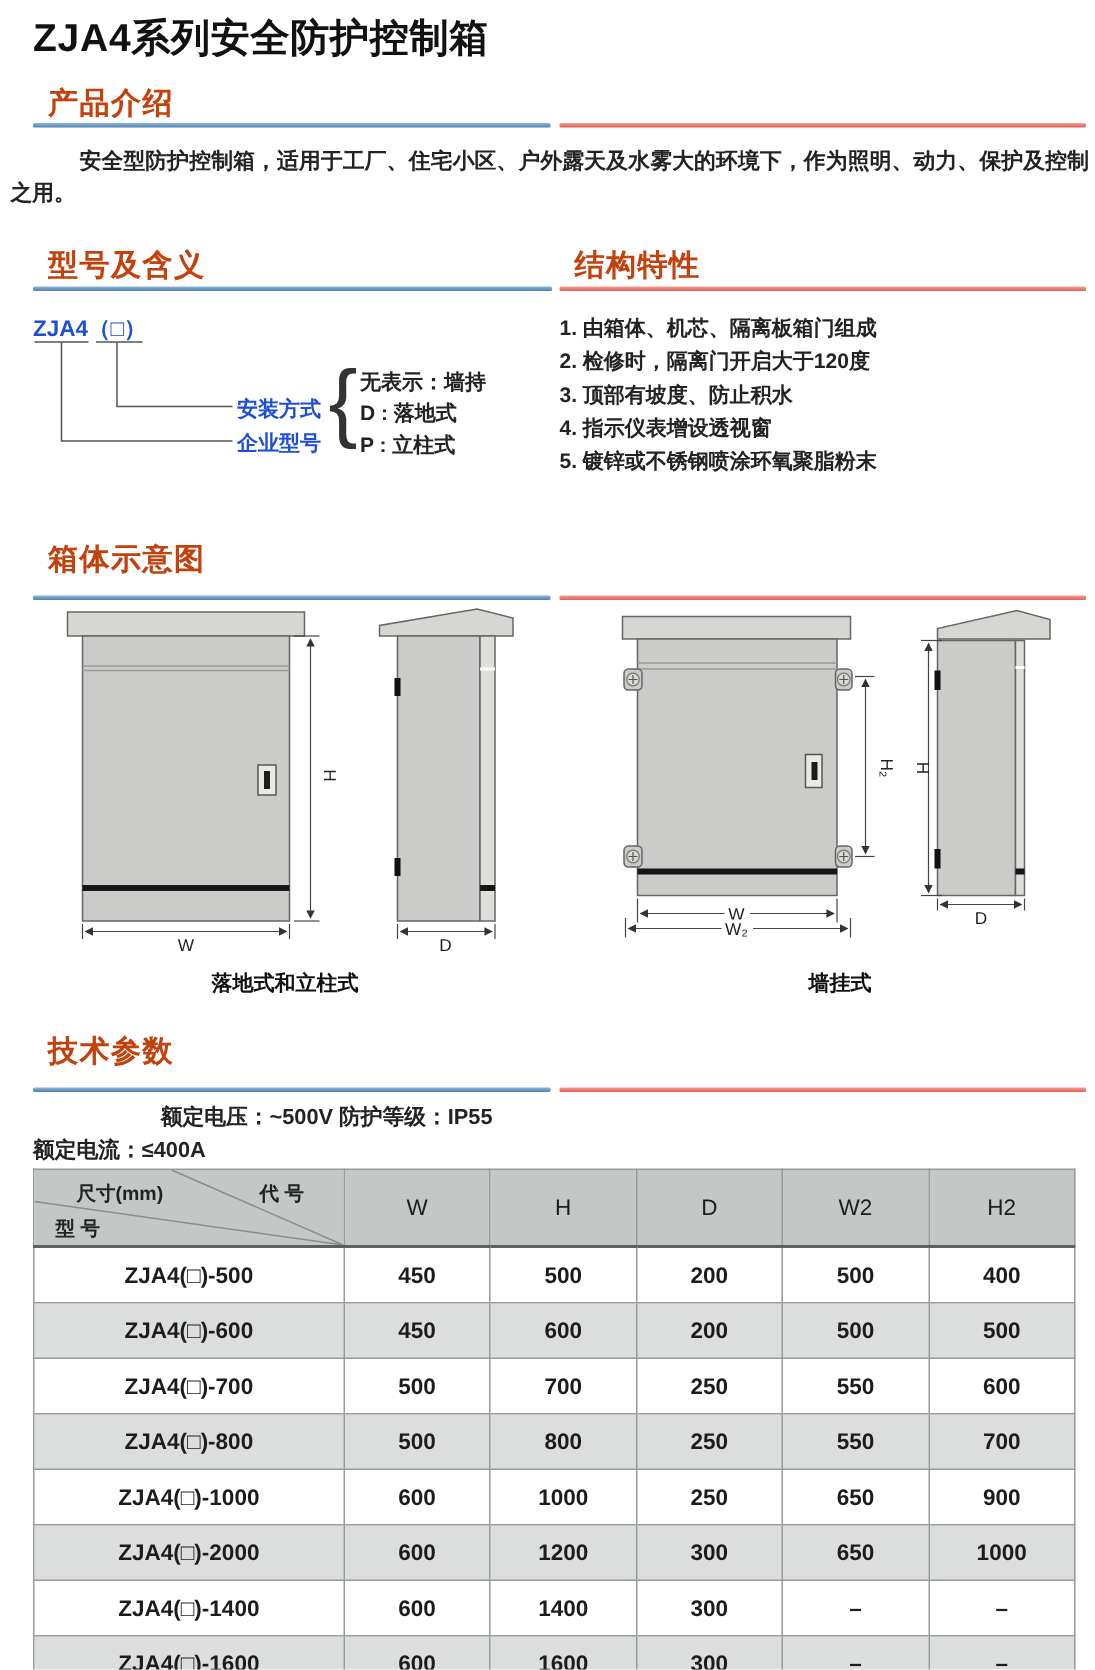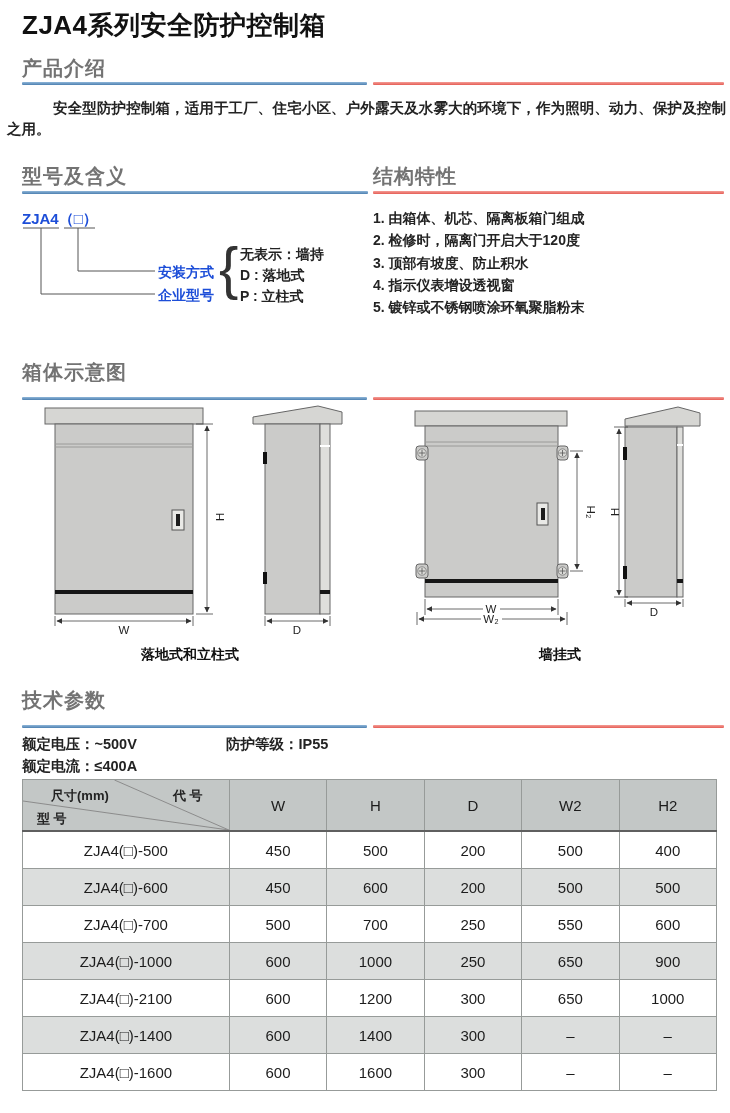--- a/index.html
+++ b/index.html
@@ -9,21 +9,21 @@
     font-family:"Liberation Sans","DejaVu Sans",sans-serif;
     color:#1c1c1c;
   }
   .abs{position:absolute;}
   
   .page-title{
     left:22px;top:8px;font-size:26px;font-weight:700;color:#111;
     letter-spacing:0.5px;
   }
   .sec-heading{
-    font-size:20px;font-weight:700;color:#737373;letter-spacing:1px;
+    font-size:20px;font-weight:700;color:#c2410c;letter-spacing:1px;margin-left:10px;
   }
   .divider{height:3px;border-radius:1px;}
   .divider.blue{background:linear-gradient(180deg,#8fb6d9 0%,#4d80b0 100%);}
   .divider.red{background:linear-gradient(180deg,#f49d96 0%,#e55d55 100%);}
   
   .intro-paragraph{
     left:7px;top:98px;width:719px;
     font-size:14.5px;line-height:21px;font-weight:600;color:#232323;
     text-indent:46px;text-align:justify;
   }
@@ -48,21 +48,21 @@
   .spec-col1{display:inline-block;width:200px;}
   
   table.dims{
     left:22px;top:779px;position:absolute;border-collapse:collapse;
     width:695px;table-layout:fixed;background:#fff;
     font-size:15px;color:#1c1c1c;
   }
   table.dims th,table.dims td{border:1px solid #979b99;text-align:center;padding:0;}
   table.dims thead th{background:#c3c7c6;height:50px;border-bottom:2px solid #5f5f5f;font-weight:400;}
   table.dims thead th.corner{position:relative;}
-  table.dims tbody td{height:36px;font-weight:400;margin-top:44px;}
+  table.dims tbody td{height:36px;font-weight:700;margin-top:44px;}
   table.dims tbody tr:nth-child(even){background:#dcdedd;}
   .corner-label{position:absolute;font-size:13px;font-weight:600;color:#222;white-space:nowrap;}
   .corner-dim{left:28px;top:7px;}
   .corner-code{left:150px;top:7px;}
   .corner-model{left:14px;top:30px;}
   .corner-svg{position:absolute;left:0;top:0;width:100%;height:100%;}
 </style>
 </head>
 <body>
 
@@ -245,21 +245,21 @@
     </g>
     <text x="264" y="212" text-anchor="middle">D</text>
   </svg>
   <div class="figure-caption">墙挂式</div>
 </div>
 
 <div class="abs sec-heading" style="left:22px;top:687px;">技术参数</div>
 <div class="abs divider blue" style="left:22px;top:725px;width:345px;"></div>
 <div class="abs divider red" style="left:373px;top:725px;width:351px;"></div>
 
-<div class="abs spec-line" style="left:22px;top:735px;">
+<div class="abs spec-line" style="left:22px;top:735px;text-align:right;">
   <span class="spec-col1">额定电压：~500V</span>
   <span>防护等级：IP55</span>
 </div>
 <div class="abs spec-line" style="left:22px;top:757px;">
   <span>额定电流：≤400A</span>
 </div>
 
 <table class="dims">
   <colgroup>
     <col style="width:29.8%">
@@ -306,29 +306,37 @@
       </tr>
       <tr>
     <td>ZJA4(□)-700</td>
   <td>500</td>
         <td>700</td>
         <td>250</td>
         <td>550</td>
         <td>600</td>
       </tr>
       <tr>
+    <td>ZJA4(□)-800</td>
+  <td>500</td>
+        <td>800</td>
+        <td>250</td>
+        <td>550</td>
+        <td>700</td>
+      </tr>
+      <tr>
     <td>ZJA4(□)-1000</td>
   <td>600</td>
         <td>1000</td>
         <td>250</td>
         <td>650</td>
         <td>900</td>
       </tr>
       <tr>
-    <td>ZJA4(□)-2100</td>
+    <td>ZJA4(□)-2000</td>
   <td>600</td>
         <td>1200</td>
         <td>300</td>
         <td>650</td>
         <td>1000</td>
       </tr>
       <tr>
     <td>ZJA4(□)-1400</td>
   <td>600</td>
         <td>1400</td>

